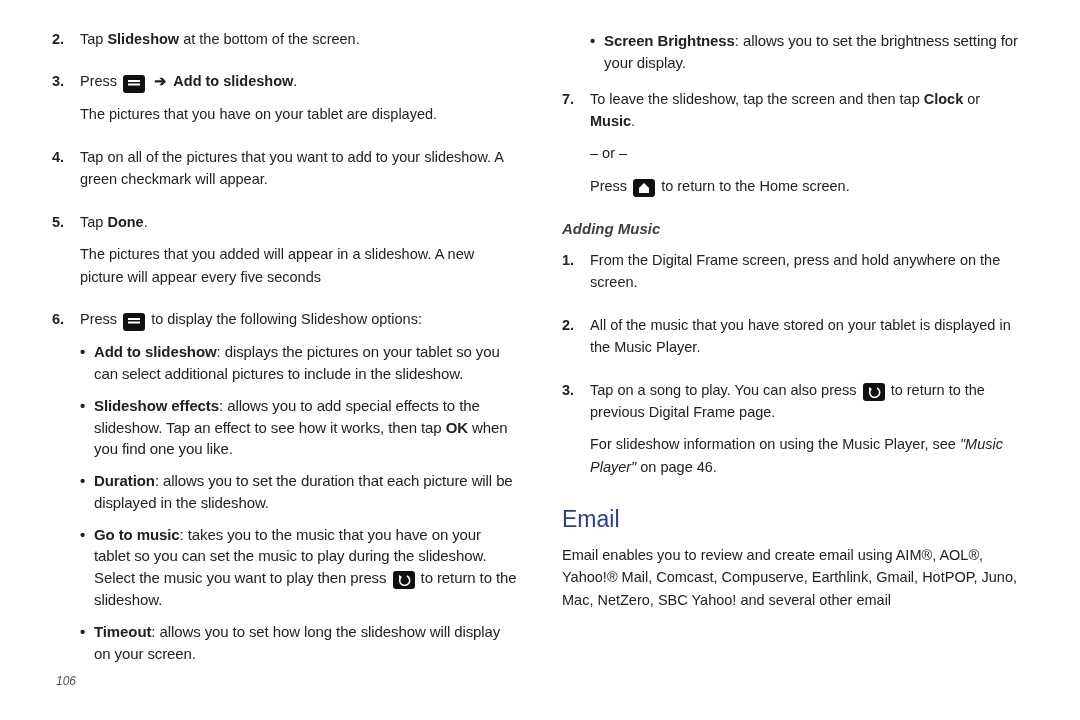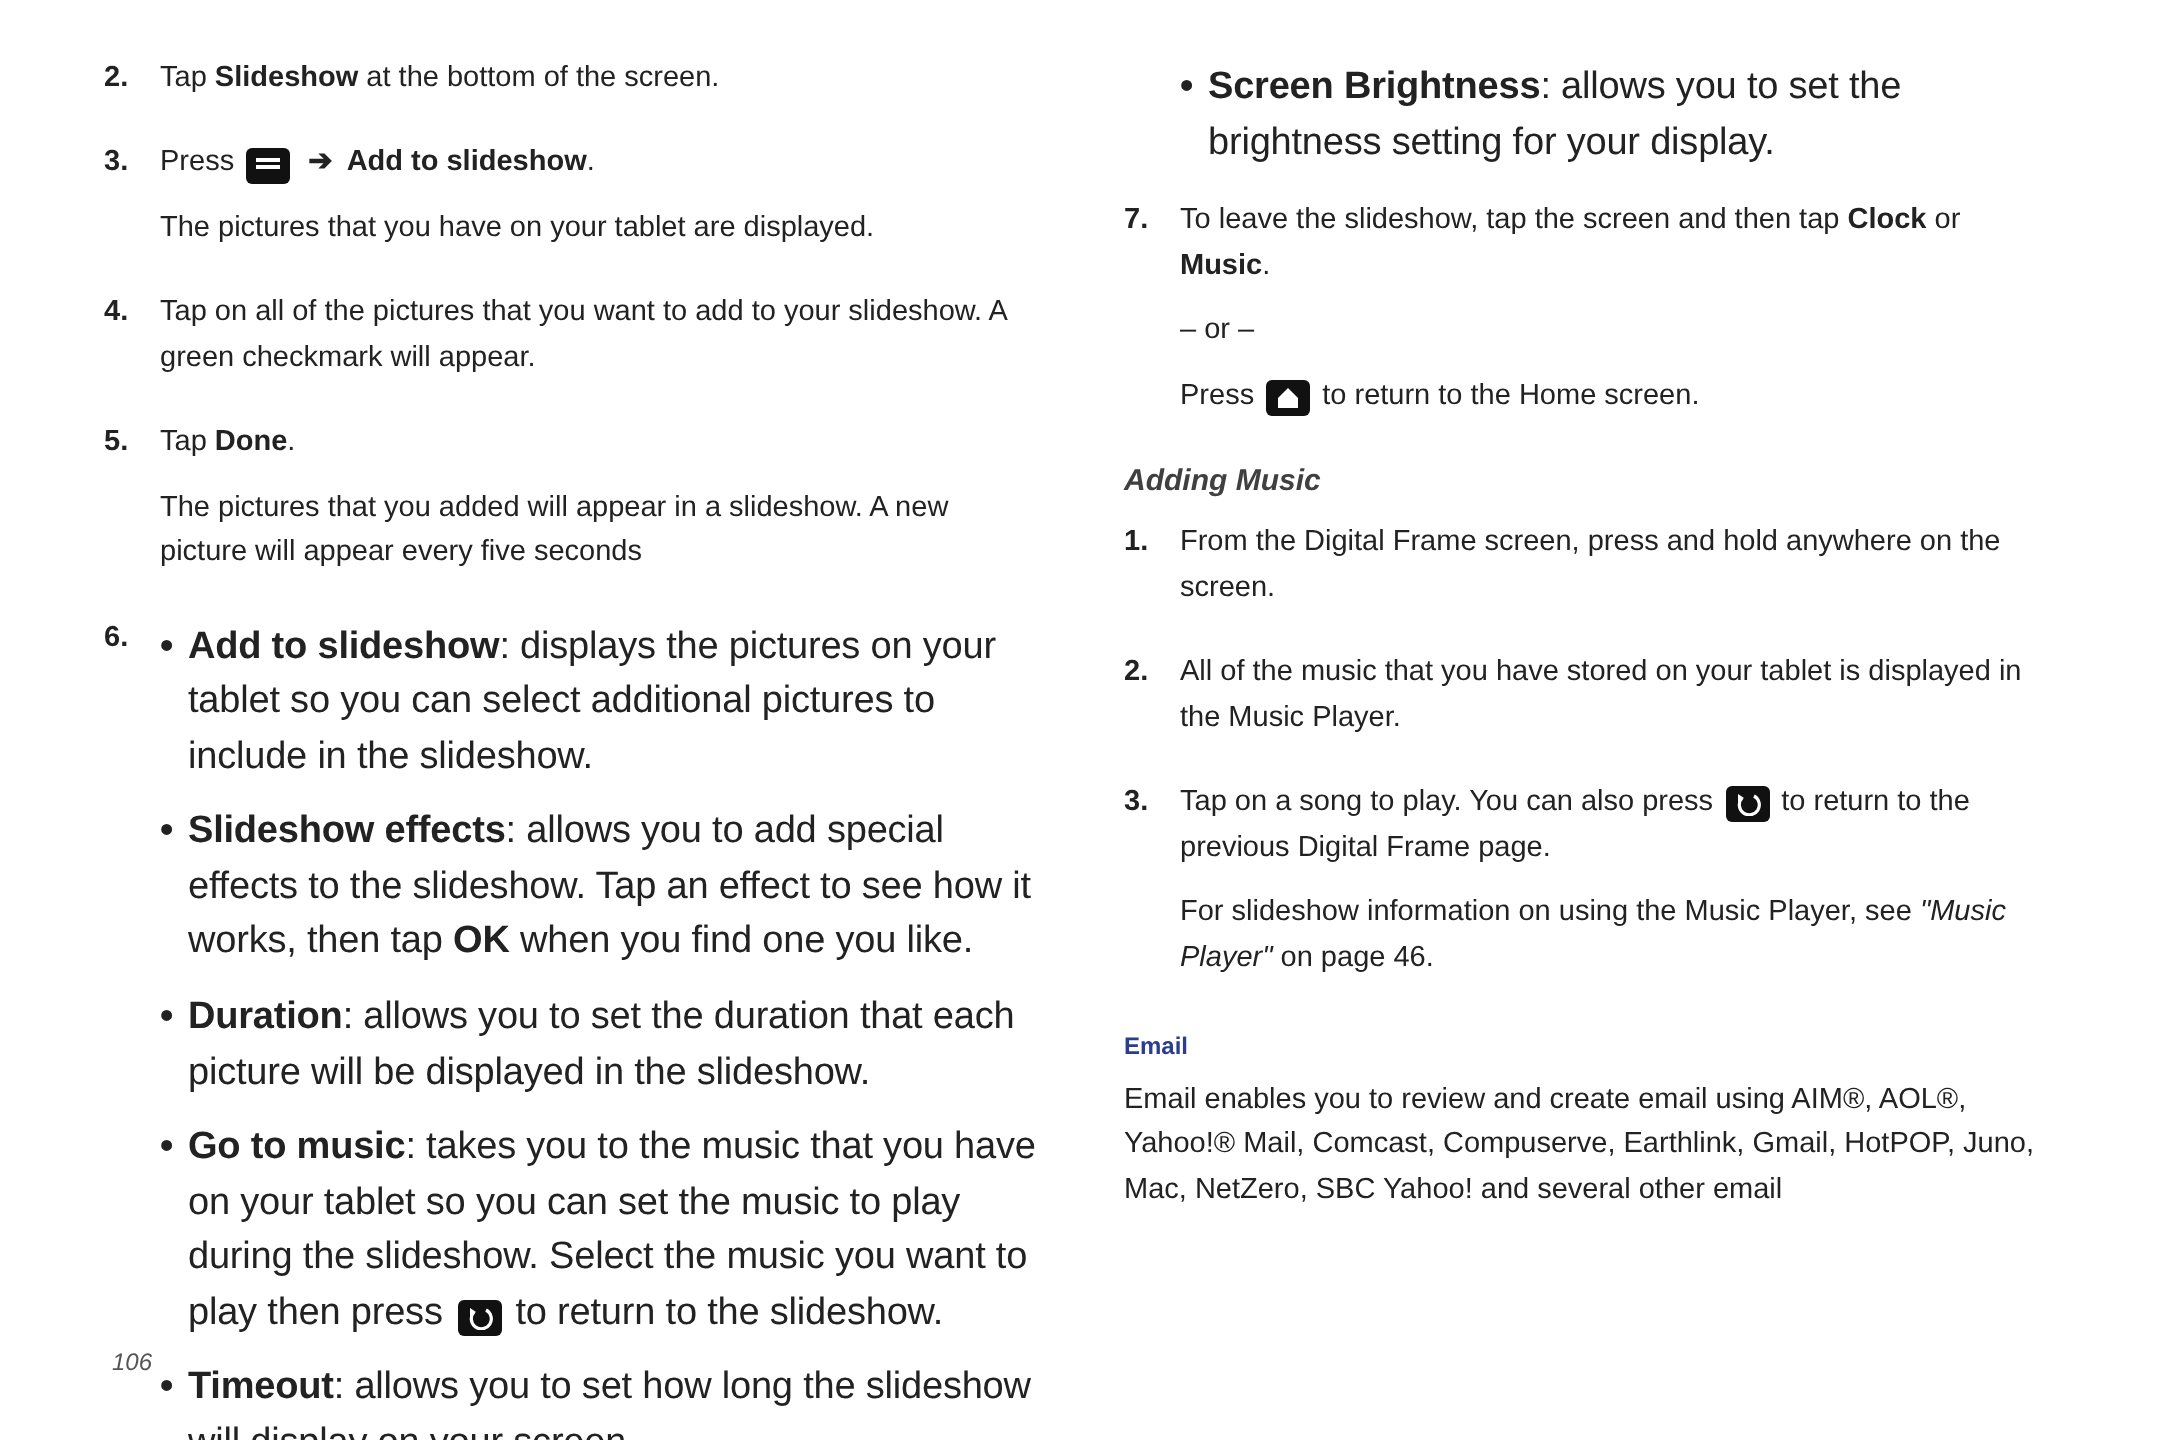--- a/index.html
+++ b/index.html
@@ -37,21 +37,21 @@
   .numitem .txt p { margin: 0 0 10px 0; }
   .bullets {
     margin: 2px 0 0 0;
     padding: 0;
     list-style: none;
   }
   .bullets li {
     position: relative;
     padding-left: 14px;
     margin-bottom: 10px;
-    font-size: 19px;
+    font-size: 15px;
     line-height: 1.45;
     font-stretch: condensed;
     letter-spacing: -0.1px;
   }
   .bullets li::before {
     content: "•";
     position: absolute;
     left: 0;
     top: 0;
     font-weight: bold;
@@ -73,22 +73,22 @@
   .arrow { font-weight: bold; padding: 0 3px; }
   .subhead {
     color: #404040;
     font-weight: bold;
     font-style: italic;
     font-size: 15px;
     margin: 6px 0 8px 0;
   }
   .heading {
     color: #2a3d8f;
-    font-weight: bold;
-    font-size: 12px;
+    font-weight: normal;
+    font-size: 23px;
     margin: 14px 0 6px 0;
   }
   .orline { margin: 6px 0 6px 0; }
   .pagenum {
     position: absolute;
     left: 56px;
     bottom: 32px;
     font-size: 12px;
     color: #555;
     font-style: italic;
@@ -140,20 +140,30 @@
       <div class="num">5.</div>
       <div class="txt">
         <p><span>Tap </span><b>Done</b><span>.</span></p>
         <p>The pictures that you added will appear in a slideshow. A new picture will appear every five seconds</p>
       </div>
     </div>
 
     <div class="numitem">
       <div class="num">6.</div>
       <div class="txt">
+        <p>
+          <span>Press </span>
+          <span class="icon">
+              <svg width="14" height="10" viewBox="0 0 14 10">
+                <rect x="1" y="1" width="12" height="2" fill="#fff"></rect>
+                <rect x="1" y="4.5" width="12" height="2" fill="#fff"></rect>
+              </svg>
+            </span>
+          <span> to display the following Slideshow options:</span>
+        </p>
         <ul class="bullets">
           <li><b>Add to slideshow</b><span>: displays the pictures on your tablet so you can select additional pictures to include in the slideshow.</span></li>
           <li><b>Slideshow effects</b><span>: allows you to add special effects to the slideshow. Tap an effect to see how it works, then tap </span><b>OK</b><span> when you find one you like.</span></li>
           <li><b>Duration</b><span>: allows you to set the duration that each picture will be displayed in the slideshow.</span></li>
           <li><b>Go to music</b><span>: takes you to the music that you have on your tablet so you can set the music to play during the slideshow. Select the music you want to play then press </span><span class="icon">
                 <svg width="14" height="12" viewBox="0 0 14 12">
                   <path d="M10 2 A5 5 0 1 1 4 3" stroke="#fff" stroke-width="1.6" fill="none"></path>
                   <path d="M2 1 L5 3 L2 5 Z" fill="#fff"></path>
                 </svg>
               </span><span> to return to the slideshow.</span></li>

